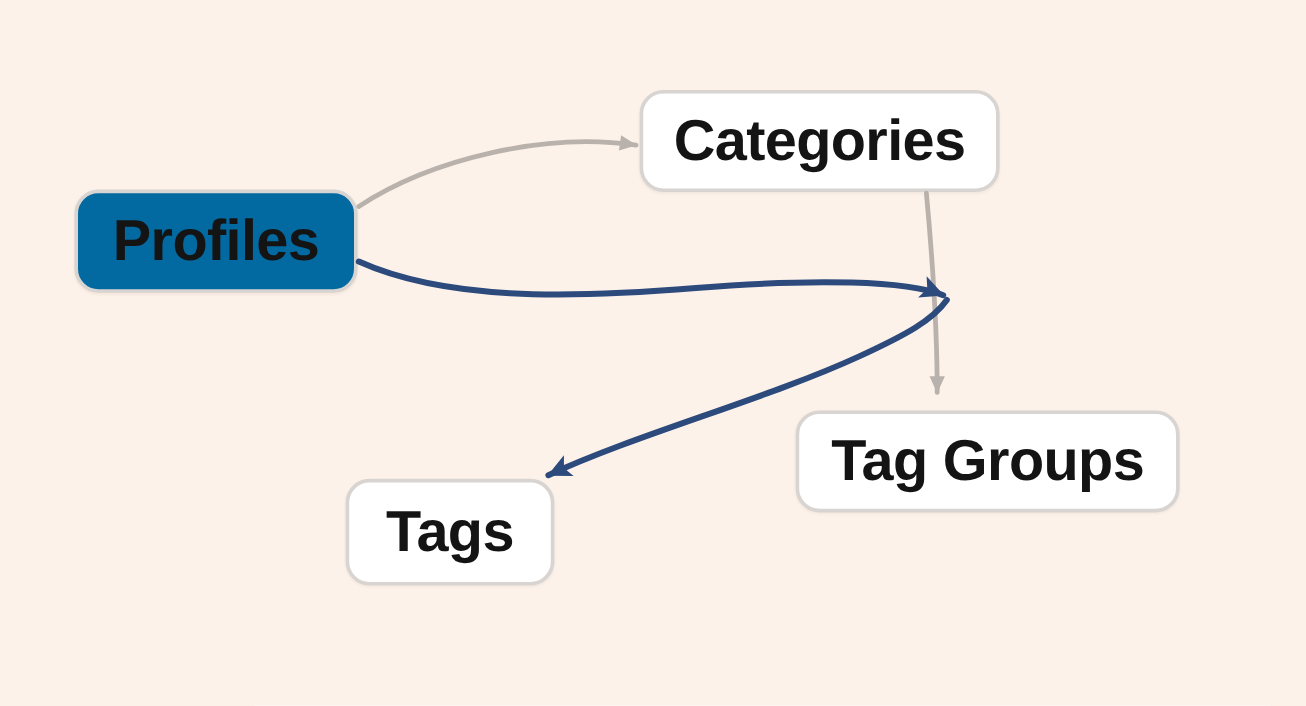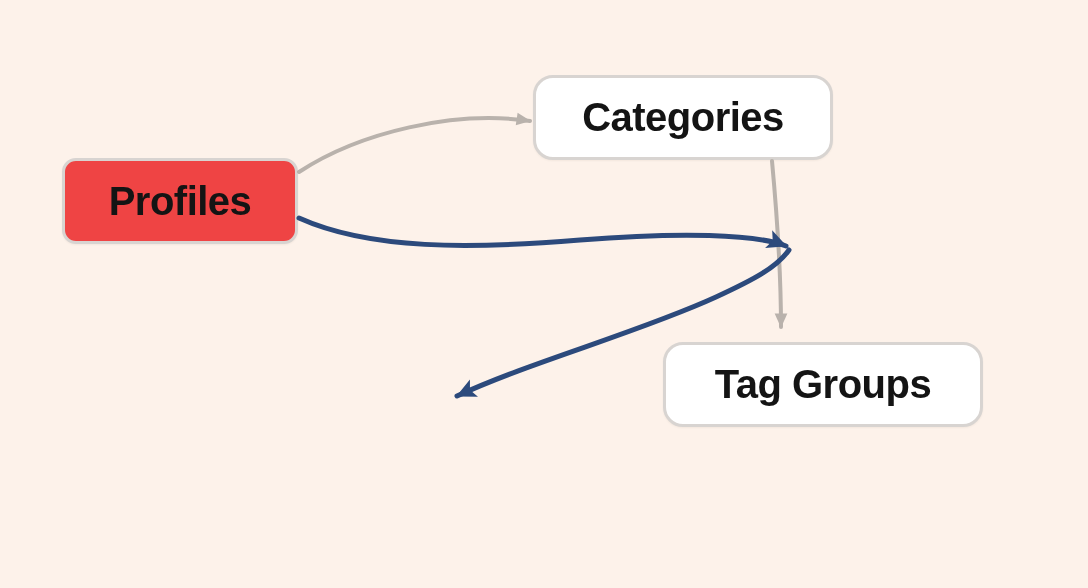--- a/index.html
+++ b/index.html
@@ -44,41 +44,44 @@
     background: #ffffff;
     border: 3px solid #d8d4d1;
     border-radius: 20px;
     display: flex;
     align-items: center;
     justify-content: center;
     cursor: pointer;
     box-shadow: 0 1px 2px rgba(60, 40, 20, 0.05);
   }
   .node-label {
-    font-size: 40px;
+    font-size: 48px;
     font-weight: 600;
     letter-spacing: -0.5px;
     color: #141414;
     white-space: nowrap;
     user-select: none;
   }
 </style>
 </head>
 <body>
 
 <div id="diagram-canvas" style="background: rgb(253, 242, 234); width: 1088px; height: 588px;">
   <div id="nodes-layer">
-      <div class="node" style="left: 62px; top: 158px; width: 236px; height: 86px; background: #ef4444; border-color: rgb(216, 212, 209); border-radius: 14px;">
+      <div class="node" style="left: 62px; top: 158px; width: 236px; height: 86px; background: #0369a1; border-color: rgb(216, 212, 209);">
         <span class="node-label" style="color: rgb(20, 20, 20);">Profiles</span>
       </div>
       <div class="node" style="left: 533px; top: 75px; width: 300px; height: 85px; background: rgb(255, 255, 255); border-color: rgb(216, 212, 209);">
         <span class="node-label" style="color: rgb(20, 20, 20);">Categories</span>
       </div>
       <div class="node" style="left: 663px; top: 342px; width: 320px; height: 85px; background: rgb(255, 255, 255); border-color: rgb(216, 212, 209);">
         <span class="node-label" style="color: rgb(20, 20, 20);">Tag Groups</span>
+      </div>
+      <div class="node" style="left: 288px; top: 399px; width: 174px; height: 89px; background: rgb(255, 255, 255); border-color: rgb(216, 212, 209);">
+        <span class="node-label" style="color: rgb(20, 20, 20);">Tags</span>
       </div>
     </div>
   <svg id="edges-layer" viewBox="0 0 1088 588" xmlns="http://www.w3.org/2000/svg">
     <defs>
       <marker id="arrow-gray" markerUnits="userSpaceOnUse" markerWidth="20" markerHeight="17" viewBox="0 0 12 12" refX="10.5" refY="6" orient="auto">
         <path d="M1,1.5 L11,6 L1,10.5 Z" fill="#B9B2AC"></path>
       </marker>
       <marker id="arrow-blue" markerUnits="userSpaceOnUse" markerWidth="26" markerHeight="22" viewBox="0 0 12 12" refX="11" refY="6" orient="auto">
         <path d="M0.8,0.8 L11.5,6 L0.8,11.2 L3.2,6 Z" fill="#2C4A7C"></path>
       </marker>

